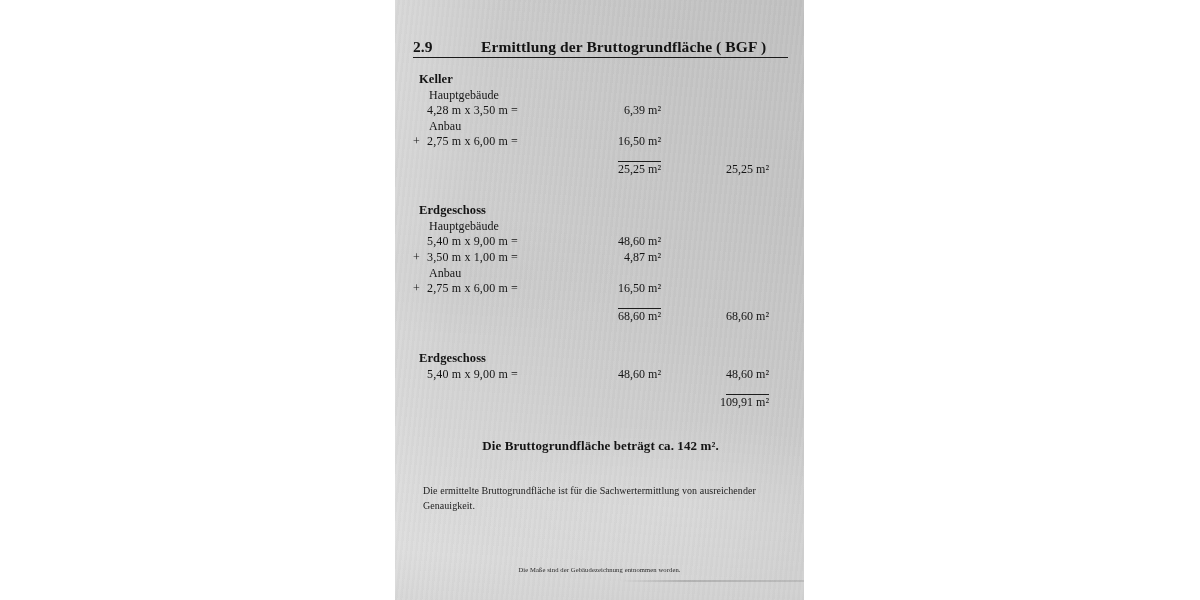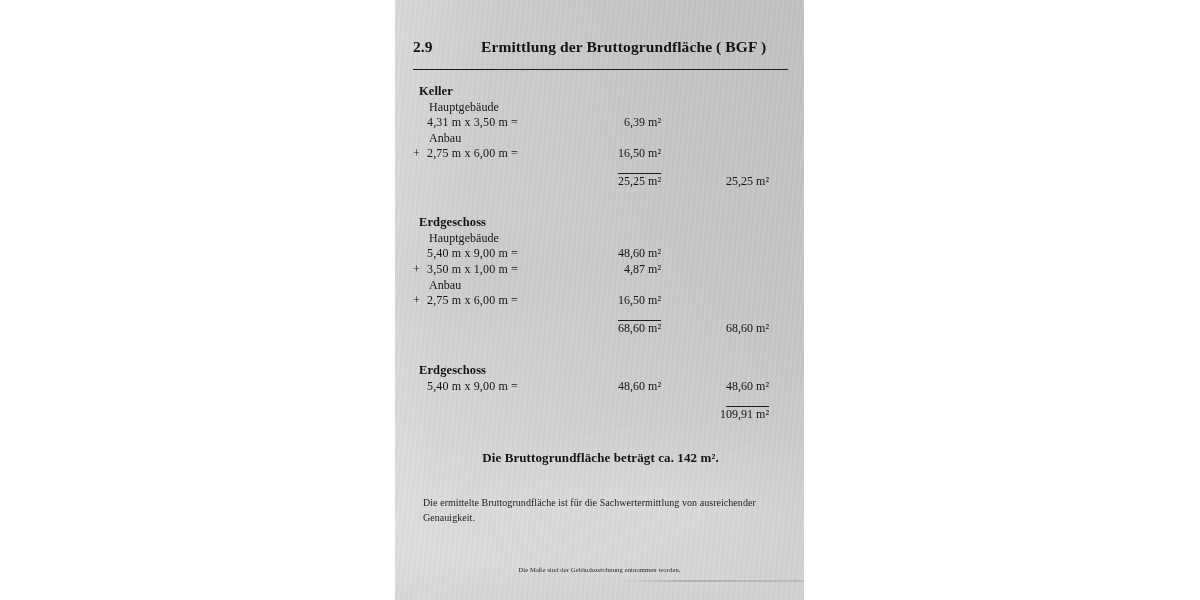--- a/index.html
+++ b/index.html
@@ -79,21 +79,21 @@
     position: relative;
     z-index: 2;
     padding: 38px 14px 0 16px;
   }
 
   
   .doc-head {
     display: flex;
     align-items: baseline;
     border-bottom: 1.6px solid #1a1a1a;
-    padding-bottom: 13px;
+    padding-bottom: 1px;
     margin: 0 2px 14px 2px;
     font-weight: bold;
     font-size: 15.5px;
     letter-spacing: 0.1px;
   }
   .doc-head .num { width: 68px; flex: none; }
   .doc-head .ttl { white-space: nowrap; }
 
   
   .floor { margin-bottom: 26px; }
@@ -188,21 +188,21 @@
         <span class="ttl">Ermittlung der Bruttogrundfläche ( BGF )</span>
       </div>
 
       <div class="floor">
         <div class="floor-title">Keller</div>
 
         <div class="part-label">Hauptgebäude</div>
 
         <div class="calc-row">
           <span class="c-sign"></span>
-          <span class="c-expr">4,31 m  x  3,50 m  =</span>
+          <span class="c-expr">4,28 m  x  3,50 m  =</span>
           <span class="c-sub">6,39 m²</span>
           <span class="c-total"></span>
         </div>
 
         <div class="part-label">Anbau</div>
 
         <div class="calc-row">
           <span class="c-sign">+</span>
           <span class="c-expr">2,75 m  x  6,00 m  =</span>
           <span class="c-sub"><span class="u-under">16,50 m²</span></span>

